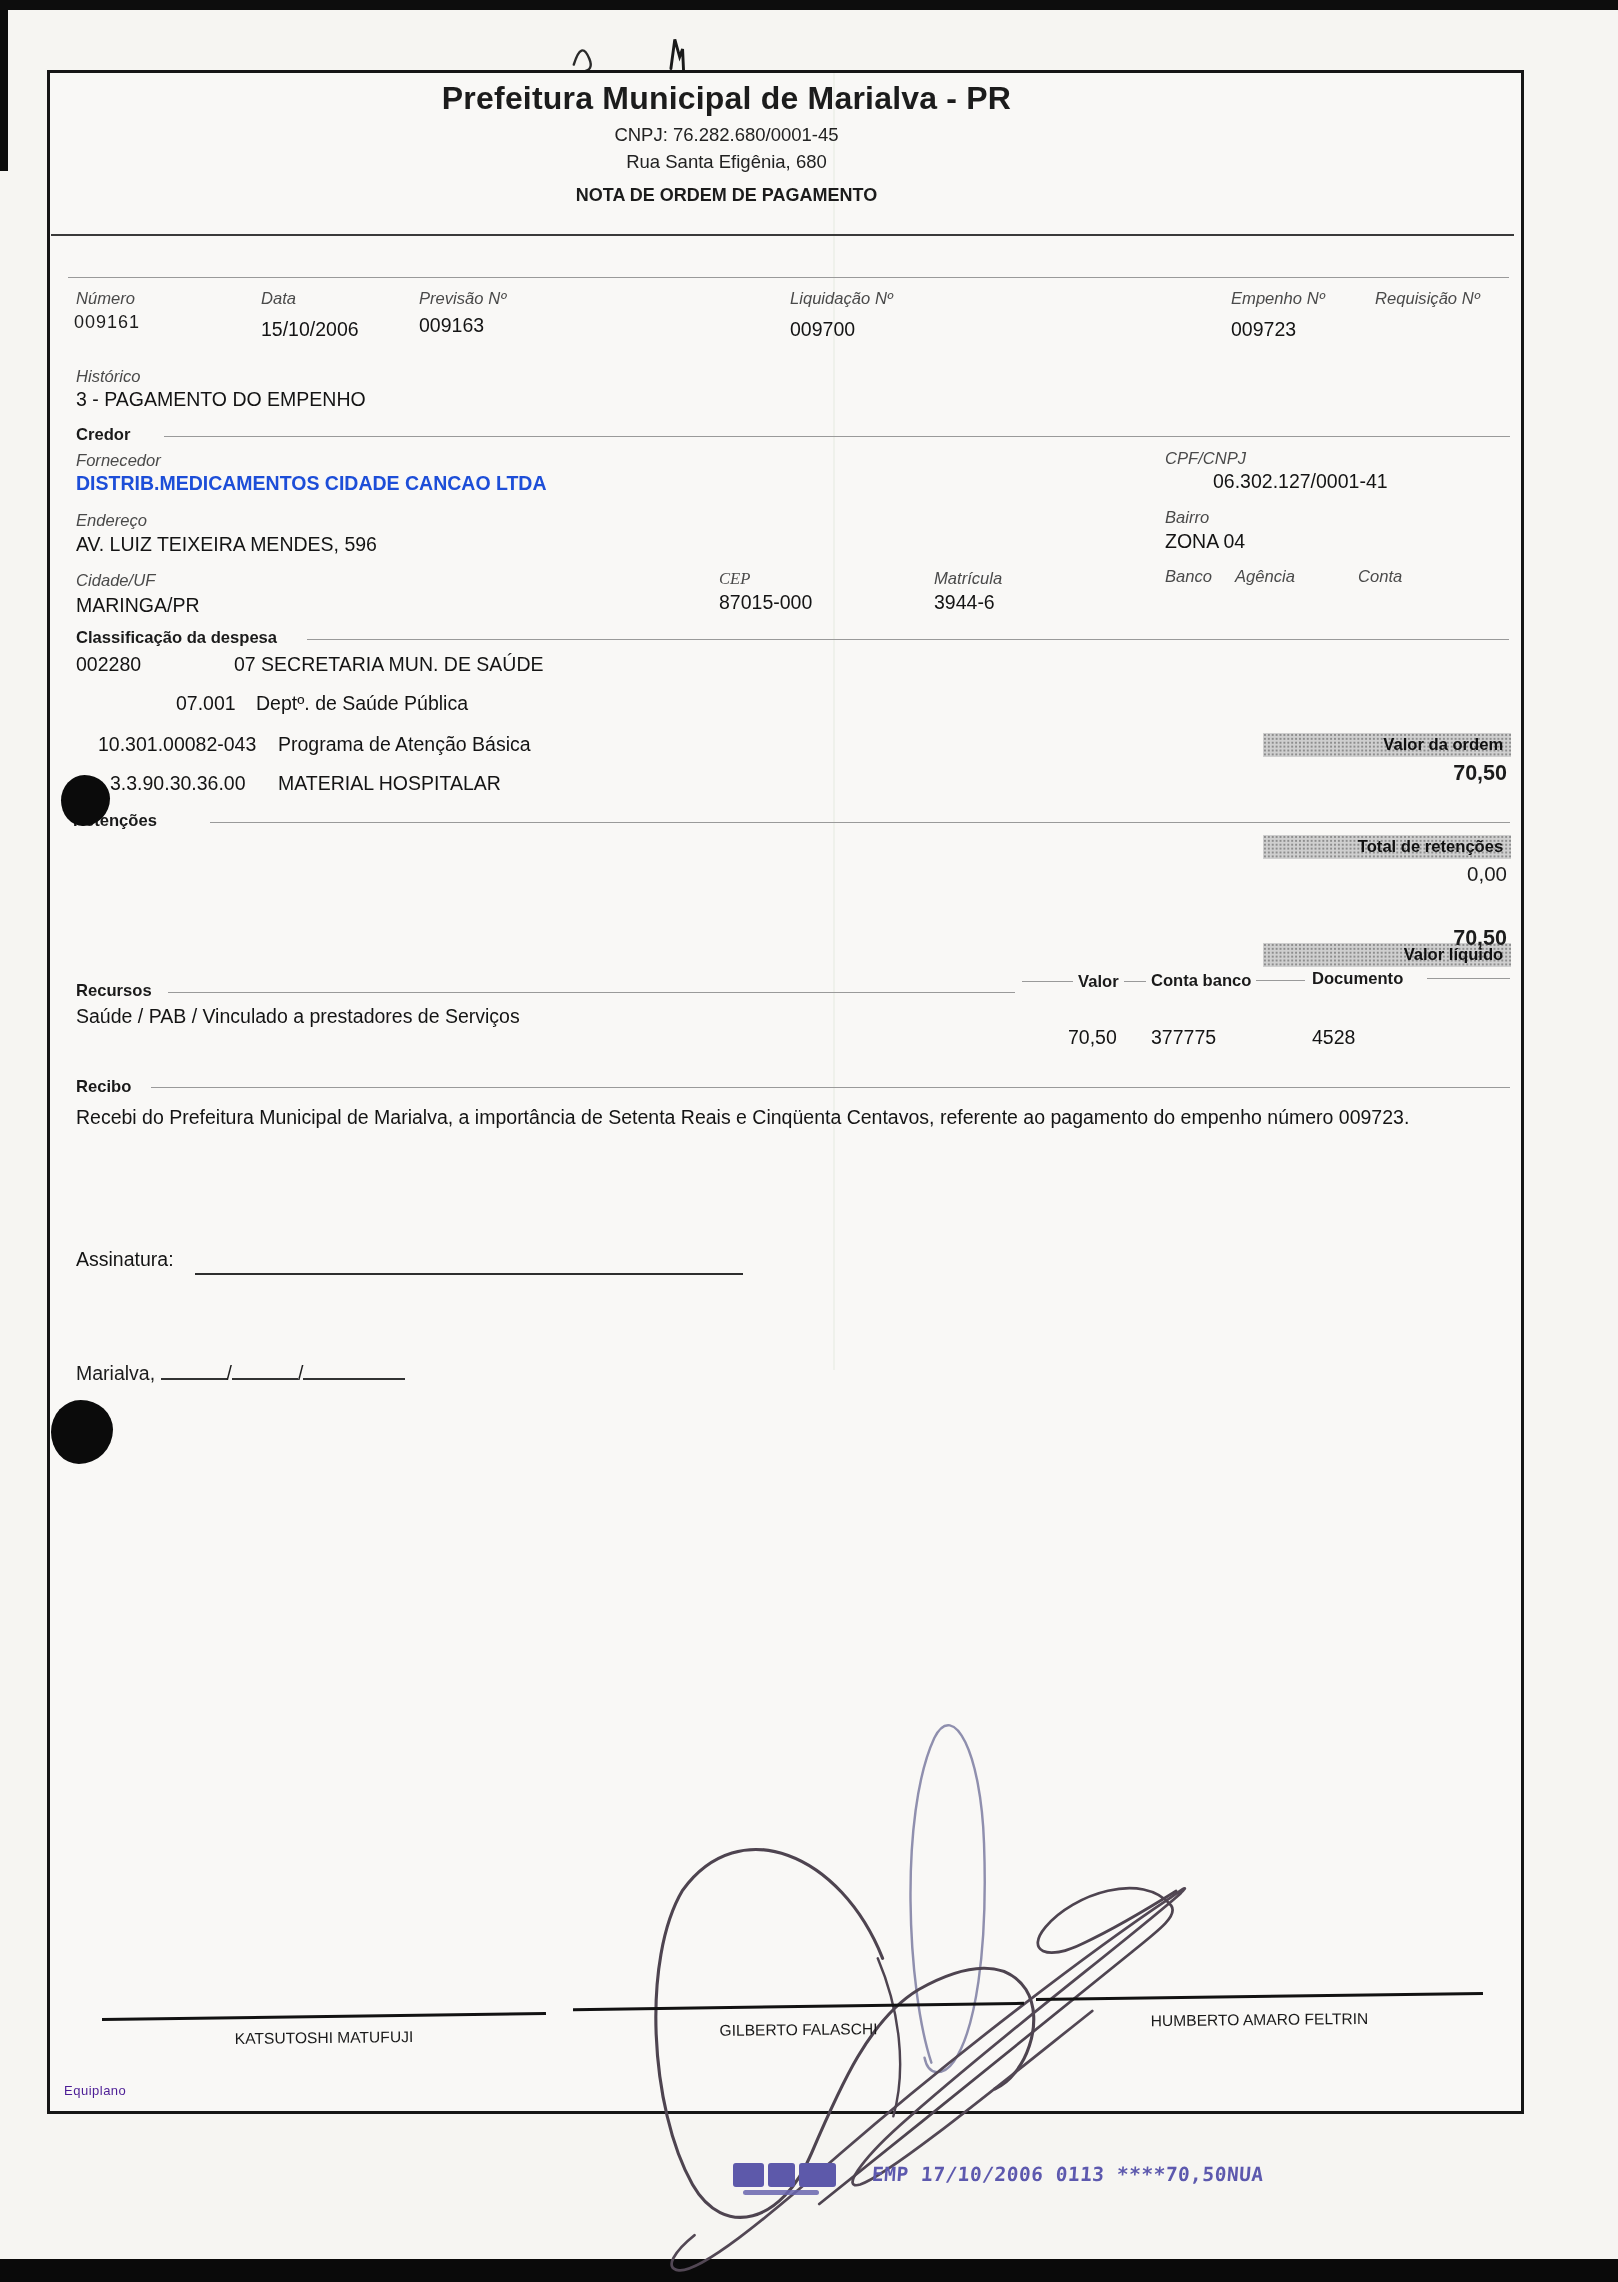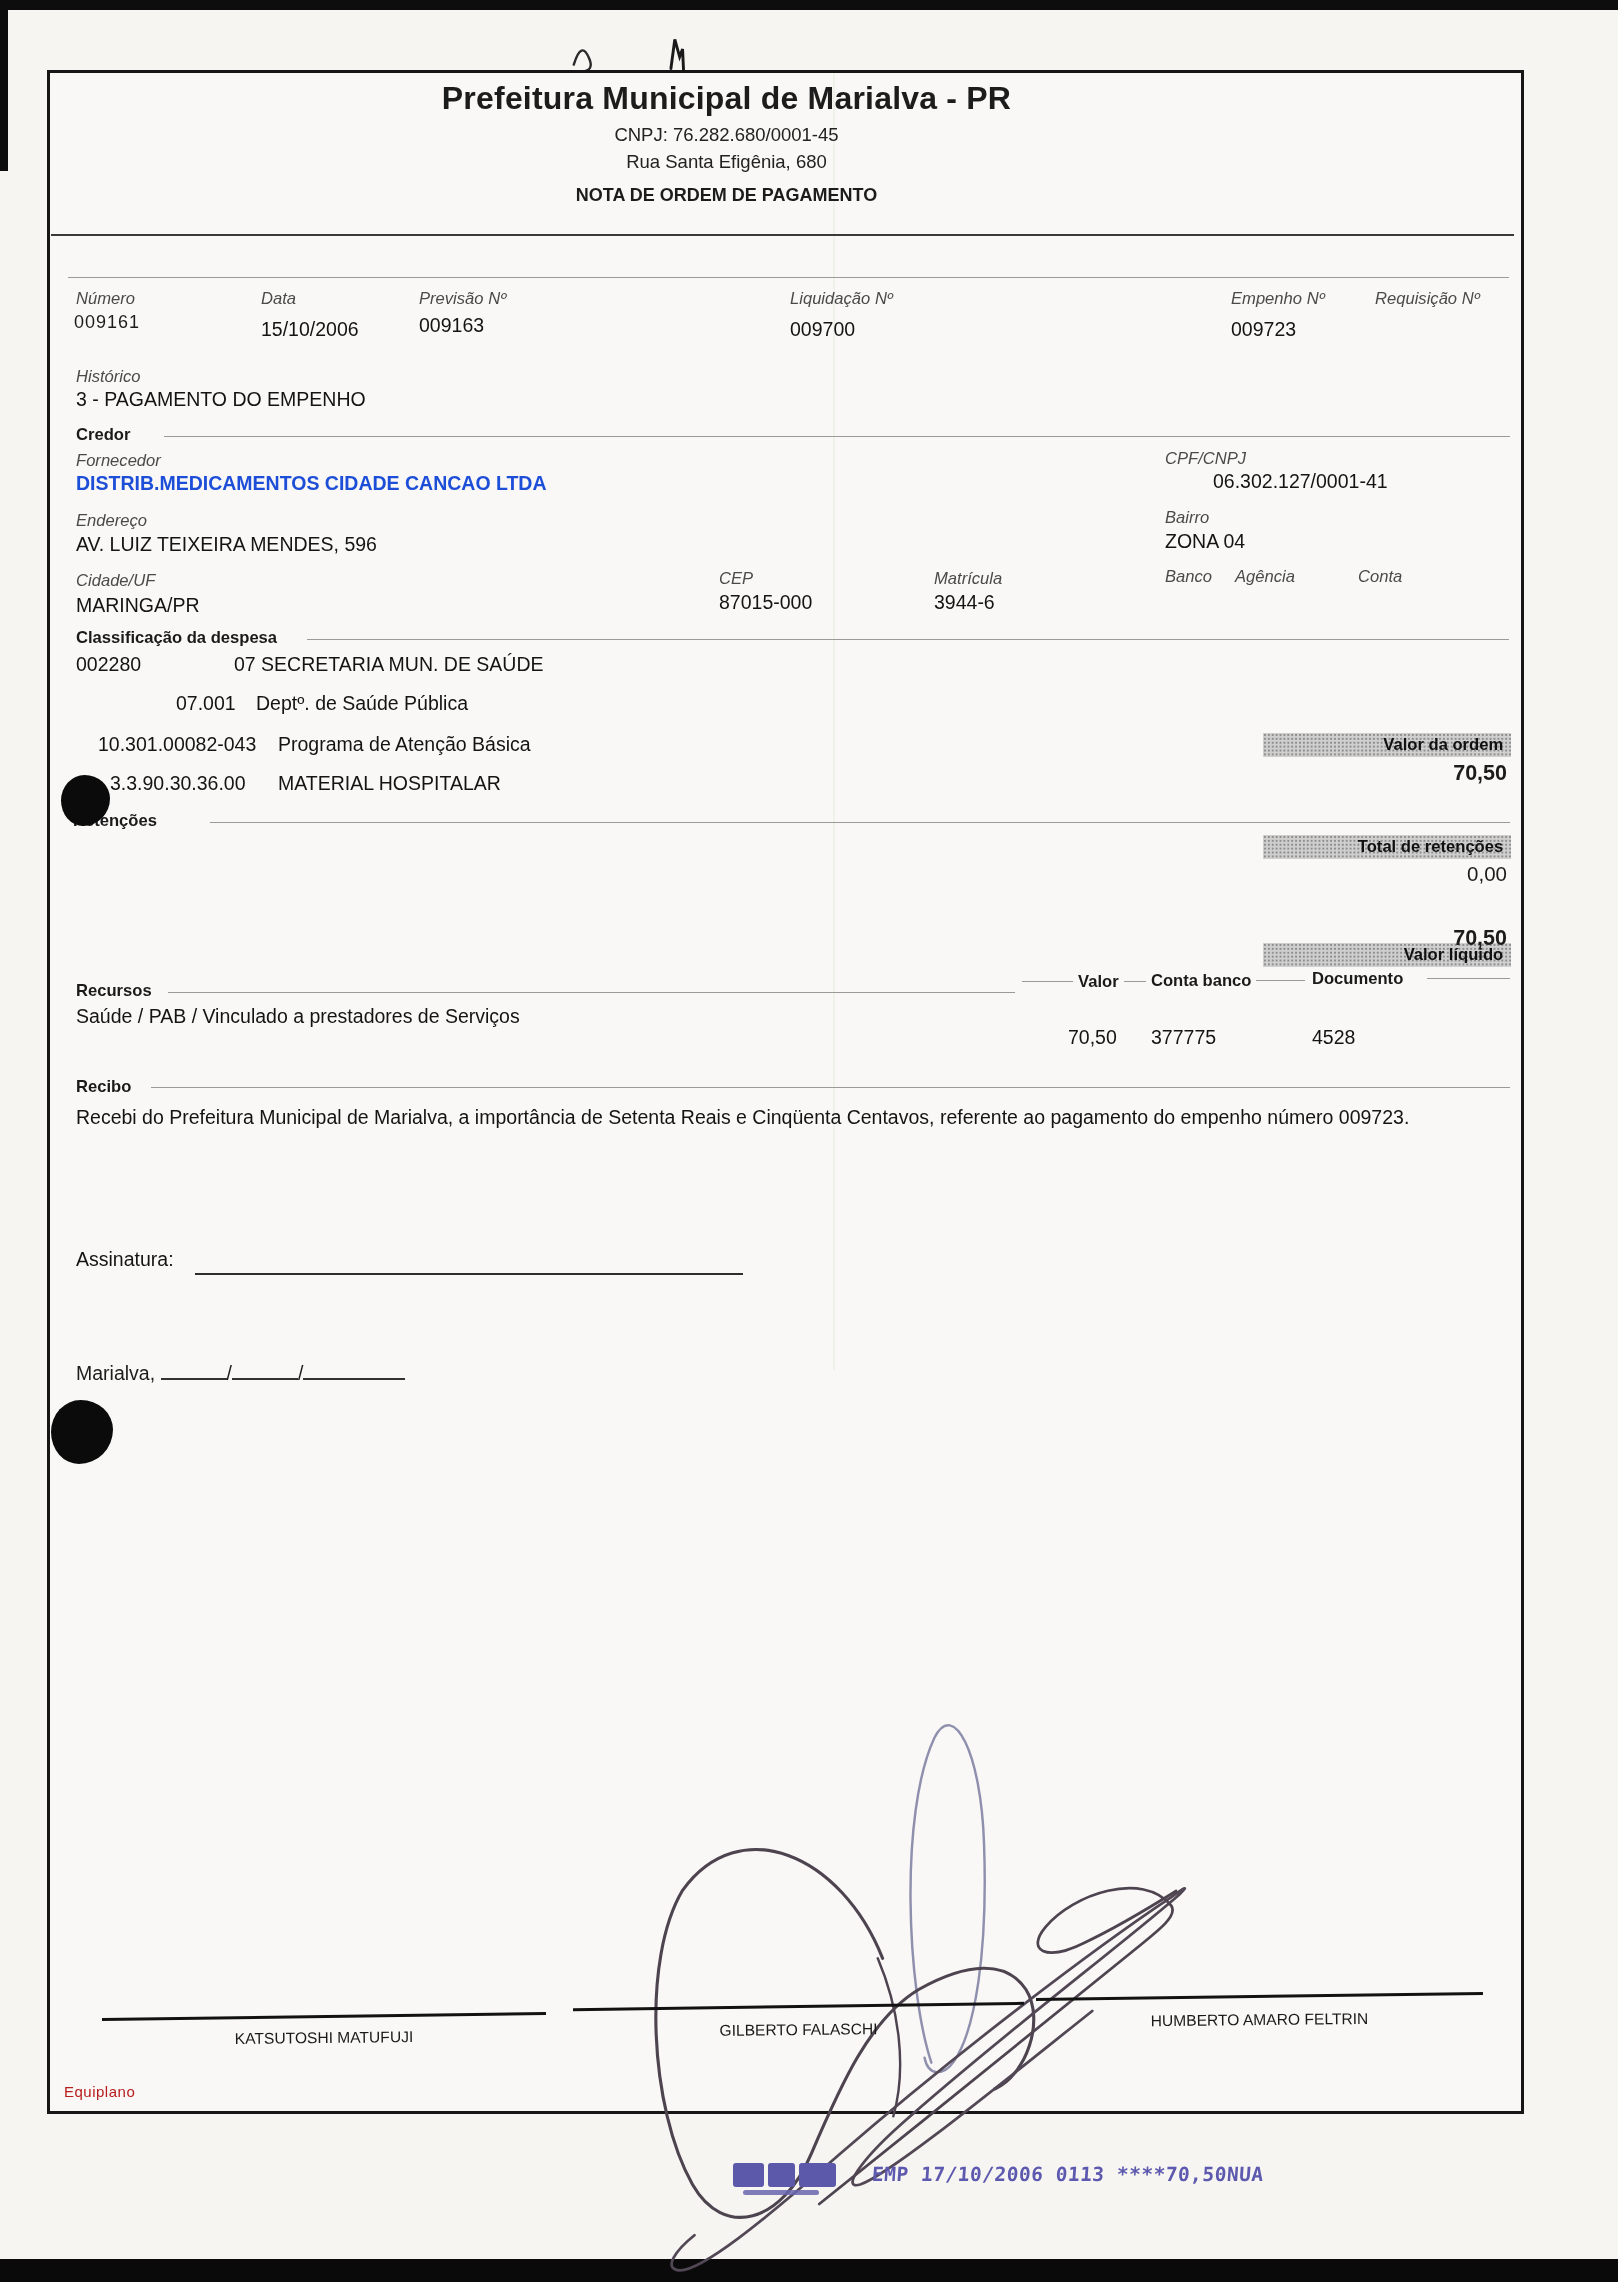--- a/index.html
+++ b/index.html
@@ -37,21 +37,21 @@
     background-size:3.9px 3.9px;
     text-align:right;padding-right:7.8px;box-sizing:border-box;
     font-size:16.6px;font-weight:bold;color:#101010;
   }
   .bar-val{width:244px;text-align:right;font-size:21.5px;font-weight:bold;}
   .bar-val-n{width:244px;text-align:right;font-size:20.5px;font-weight:normal;}
   .punch{background:#0b0b0b;border-radius:48% 52% 55% 45% / 50% 46% 54% 50%;}
   .sigline{height:2.9px;background:#121212;}
   .signame{font-size:15.6px;color:#1a1a1a;text-align:center;white-space:nowrap;}
   .blank{border-bottom:2px solid #333;display:inline-block;}
-  .equiplano{font-size:15px;color:#b91c1c;letter-spacing:0.5px;}
+  .equiplano{font-size:13px;color:#4c1d95;letter-spacing:0.5px;}
   .stamp-text{
     font-family:"DejaVu Sans Mono", monospace;font-weight:bold;
     font-size:19.5px;letter-spacing:0.5px;transform:skewX(-4deg);
     white-space:nowrap;
   }
   .stamp-block{position:absolute;border-radius:2.9px;filter:blur(0.7px);}
 </style>
 </head>
 <body>
 
@@ -93,21 +93,21 @@
 <div class="abs lbl" style="left:76px;top:451px;">Fornecedor</div>
 <div class="abs val-b" style="left:76px;top:472px;">DISTRIB.MEDICAMENTOS CIDADE CANCAO LTDA</div>
 <div class="abs lbl" style="left:1165px;top:449px;">CPF/CNPJ</div>
 <div class="abs val" style="left:1165px;top:470px;margin-left:48px;">06.302.127/0001-41</div>
 <div class="abs lbl" style="left:76px;top:511px;">Endereço</div>
 <div class="abs val" style="left:76px;top:533px;">AV. LUIZ TEIXEIRA MENDES, 596</div>
 <div class="abs lbl" style="left:1165px;top:508px;">Bairro</div>
 <div class="abs val" style="left:1165px;top:530px;">ZONA 04</div>
 <div class="abs lbl" style="left:76px;top:571px;">Cidade/UF</div>
 <div class="abs val" style="left:76px;top:594px;">MARINGA/PR</div>
-<div class="abs lbl" style="left:719px;top:569px;">CEP</div>
+<div class="abs lbl" style="left:719px;top:569px;font-family:Liberation Serif, serif;">CEP</div>
 <div class="abs val" style="left:719px;top:591px;">87015-000</div>
 <div class="abs lbl" style="left:934px;top:569px;">Matrícula</div>
 <div class="abs val" style="left:934px;top:591px;">3944-6</div>
 <div class="abs lbl" style="left:1165px;top:567px;">Banco</div>
 <div class="abs lbl" style="left:1235px;top:567px;">Agência</div>
 <div class="abs lbl" style="left:1358px;top:567px;">Conta</div>
 
 <div class="abs sec" style="left:76px;top:628px;">Classificação da despesa</div>
 <div class="abs hline" style="left:307px;top:639px;width:1202px;"></div>
 <div class="abs val" style="left:76px;top:653px;">002280</div>

